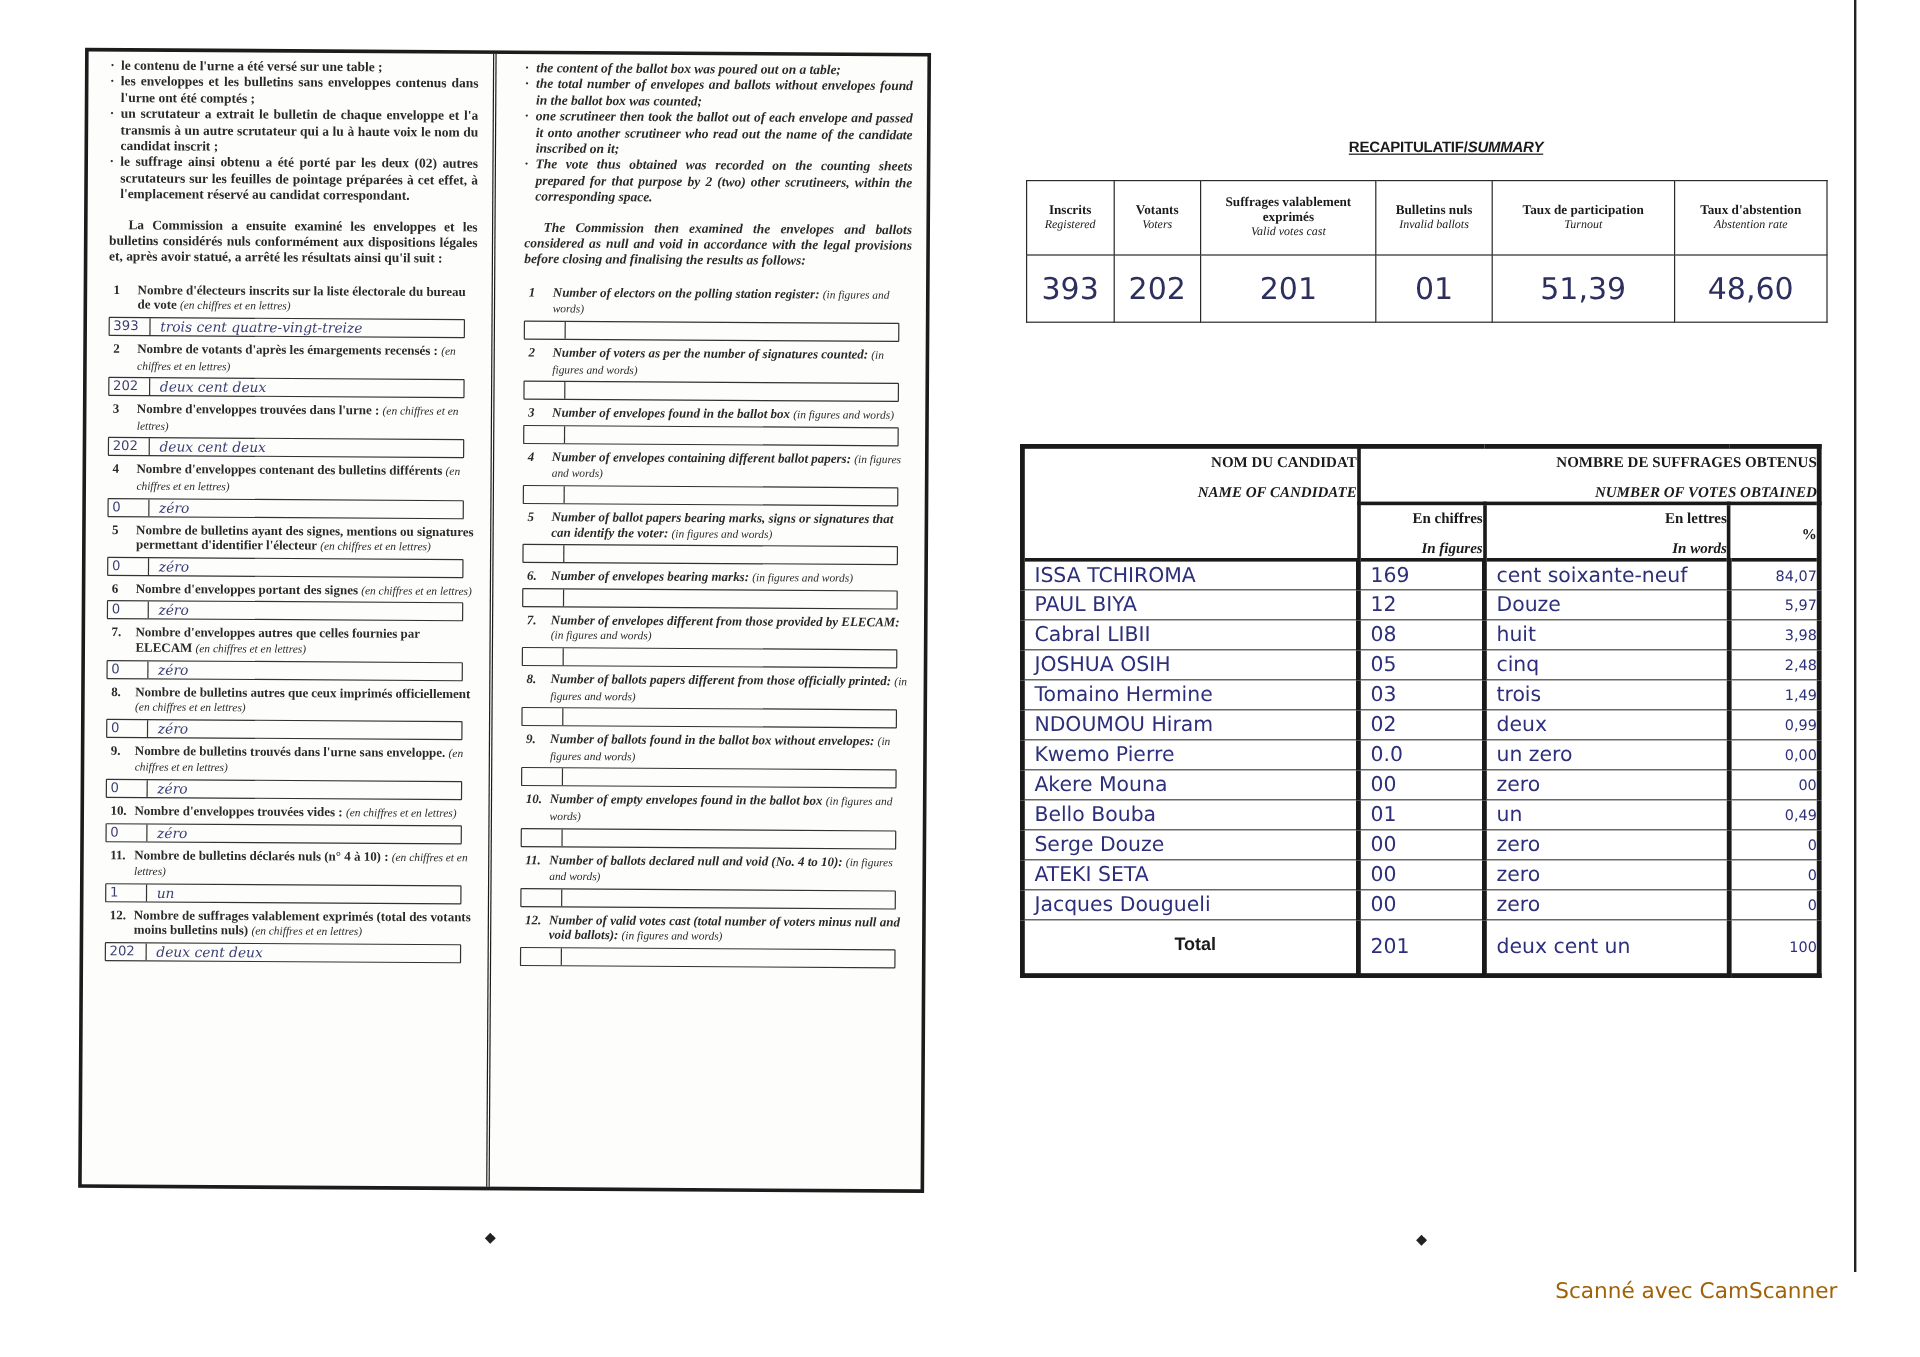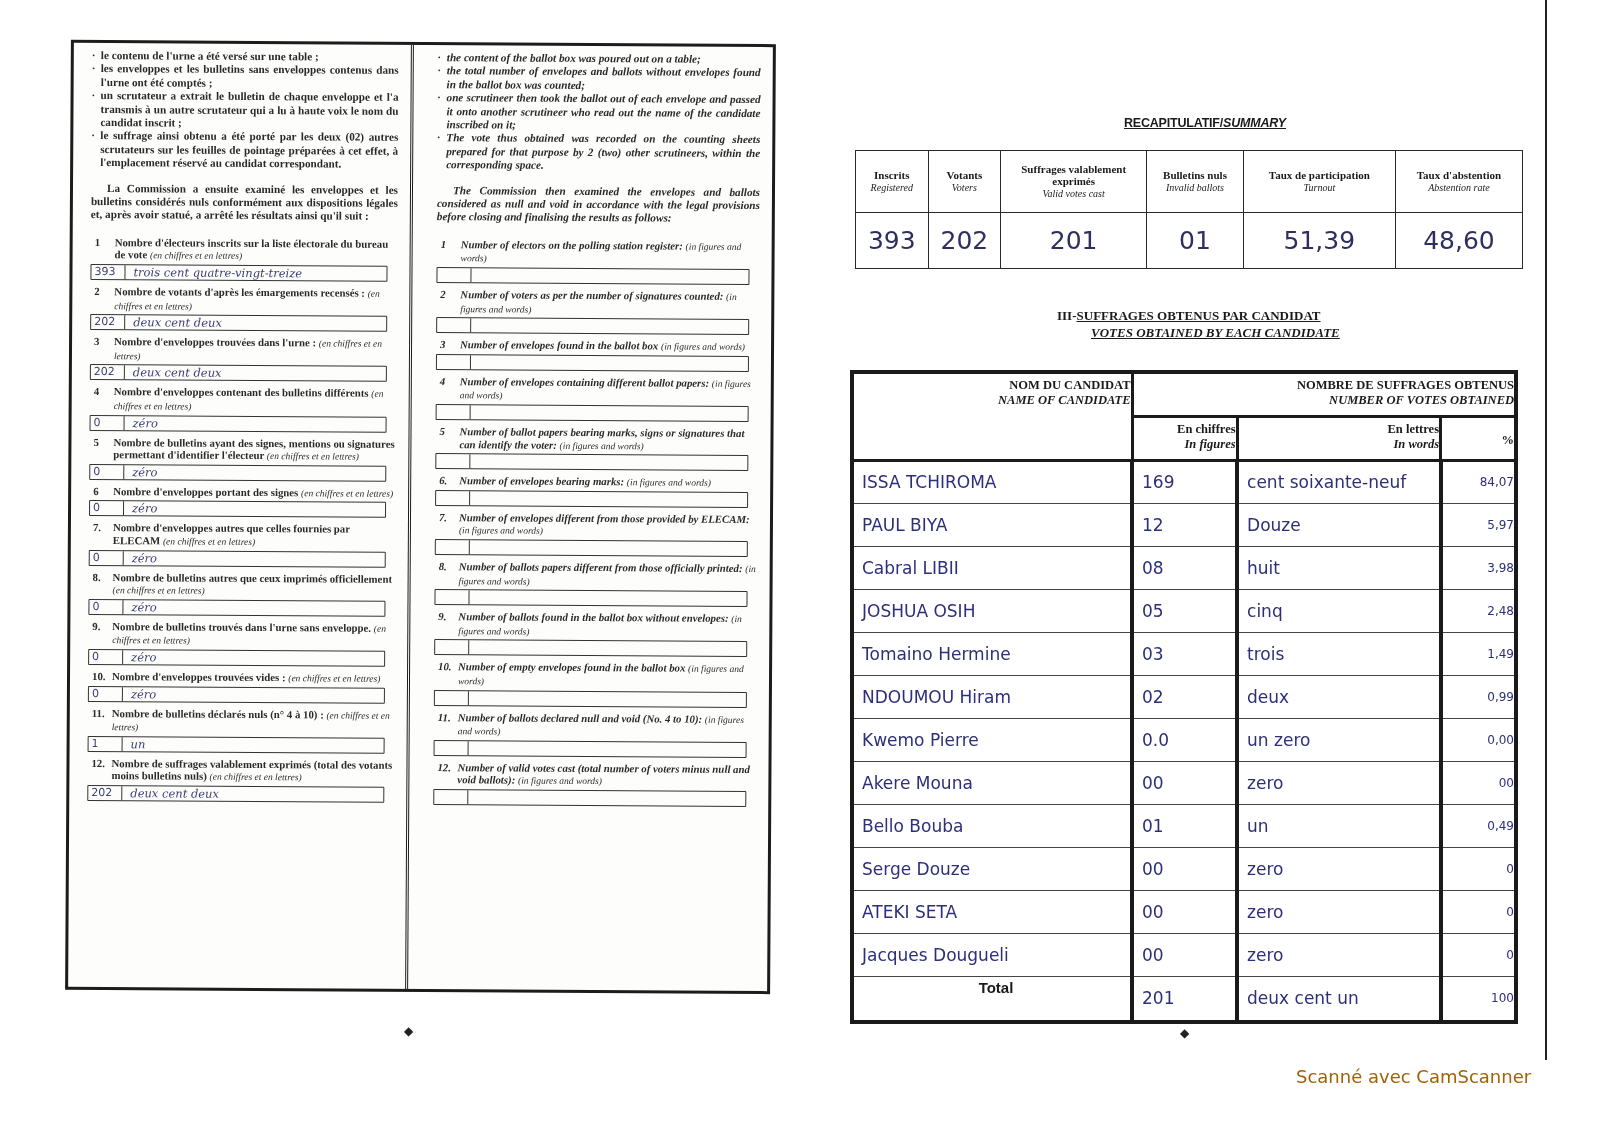--- a/index.html
+++ b/index.html
@@ -39,25 +39,25 @@
   table.summary th { height: 62px; font-family: "Liberation Serif", serif; font-size: 11px; line-height: 12.5px; font-weight: bold; vertical-align: middle; }
   table.summary th .en { display: block; font-weight: normal; font-style: italic; font-size: 10px; }
   table.summary td { height: 56px; font-family: "DejaVu Sans", sans-serif; font-size: 25px; color: #2d2f5e; font-weight: normal; }
 
   .section-title { position: absolute; left: 237px; top: 267px; font-family: "Liberation Serif", serif; font-weight: bold; font-size: 13px; line-height: 17px; }
   .section-title .u { text-decoration: underline; }
   .section-title .en { display: block; padding-left: 34px; font-style: italic; text-decoration: underline; }
 
   table.votes { position: absolute; left: 30px; top: 330px; width: 668px; border-collapse: collapse; border: 4px solid #1a1a1a; }
   table.votes th { font-family: "Liberation Serif", serif; font-weight: bold; font-size: 12.5px; line-height: 15px; border: 3px solid #1a1a1a; text-align: right; vertical-align: top; padding-top: 4px; }
-  table.votes th .en { display: block; font-style: italic; }
-  table.votes td { height: 43px; border-left: 4px solid #1a1a1a; border-right: 4px solid #1a1a1a; border-bottom: 1.5px solid #444; font-family: "DejaVu Sans", sans-serif; color: #2d2f7a; font-size: 17px; padding-left: 8px; white-space: nowrap; overflow: hidden; }
+  table.votes th .en { display: block; font-style: italic; margin-top: 10px; }
+  table.votes td { height: 25px; border-left: 4px solid #1a1a1a; border-right: 4px solid #1a1a1a; border-bottom: 1.5px solid #444; font-family: "DejaVu Sans", sans-serif; color: #2d2f7a; font-size: 17px; padding-left: 8px; white-space: nowrap; overflow: hidden; }
   table.votes td.pct { font-size: 12px; padding-left: 4px; text-align: right; }
   table.votes tr.total td { height: 46px; border-bottom: 4px solid #1a1a1a; }
-  table.votes tr.total td.total-label { font-family: "Liberation Sans", sans-serif; font-weight: bold; color: #1a1a1a; font-size: 15px; text-align: center; vertical-align: top; padding-top: 2px; }
+  table.votes tr.total td.total-label { font-family: "Liberation Sans", sans-serif; font-weight: bold; color: #1a1a1a; font-size: 15px; text-align: center; vertical-align: top; padding-top: 12px; }
 
   .footer-mark { position: absolute; width: 14px; height: 14px; font-size: 12px; color: #222; }
   .camscanner { position: absolute; left: 1296px; top: 1066px; font-family: "DejaVu Sans", sans-serif; font-size: 18px; color: #a16207; }
   .edge-line { position: absolute; background: #222; }
 </style>
 </head>
 <body>
 
 <div class="left-page">
   <div class="col col-fr">
@@ -346,24 +346,20 @@
       <td>393</td>
       <td>202</td>
       <td>201</td>
       <td>01</td>
       <td>51,39</td>
       <td>48,60</td>
     </tr>
   </tbody>
     </table>
 
-  <div class="section-title">
-    <span>III-</span><span class="u">SUFFRAGES OBTENUS PAR CANDIDAT</span>
-    <span class="en">VOTES OBTAINED BY EACH CANDIDATE</span>
-  </div>
 
   <table class="votes">
     <colgroup>
         <col style="width:282px">
         <col style="width:106px">
         <col style="width:204px">
         <col style="width:76px">
       </colgroup>
     <tbody>
         <tr>

